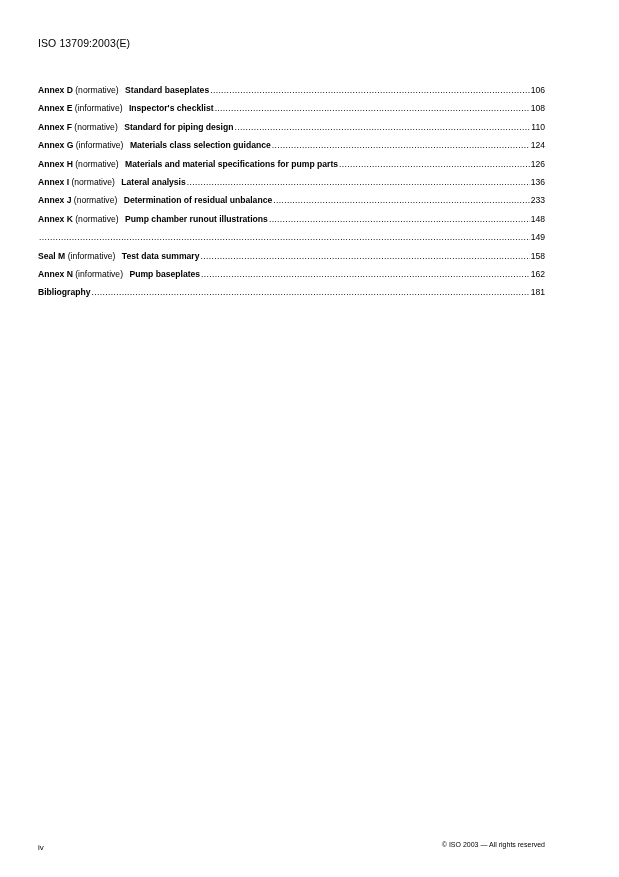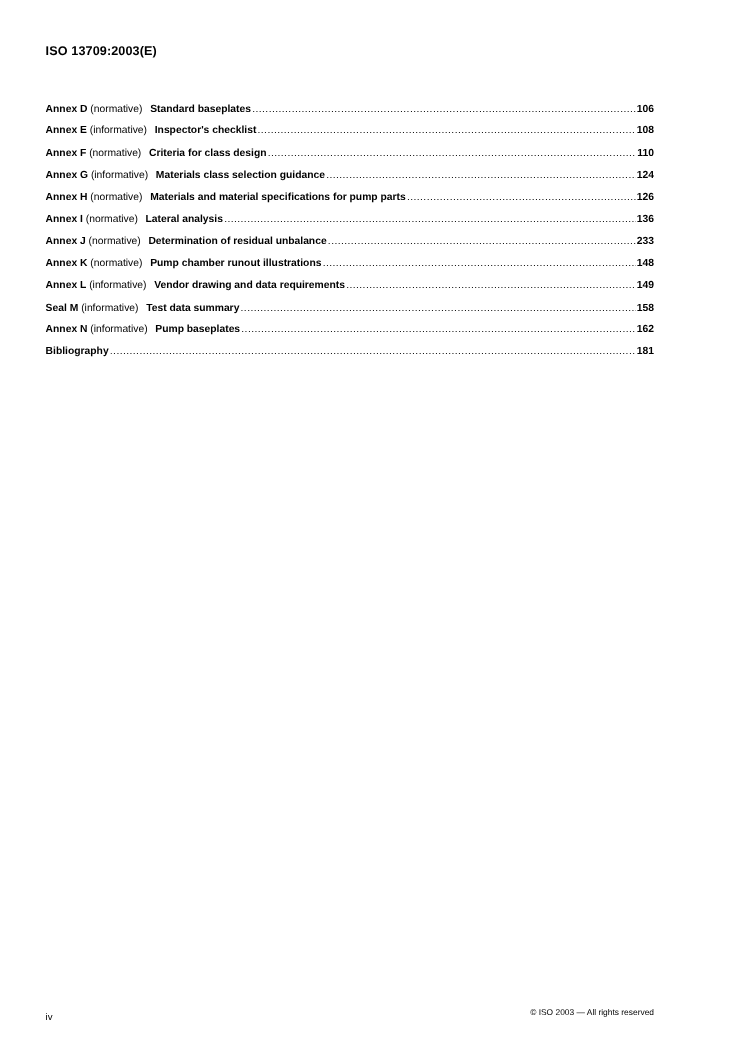--- a/index.html
+++ b/index.html
@@ -13,21 +13,21 @@
     position: relative;
     overflow: hidden;
     font-family: "Liberation Sans", sans-serif;
     color: #000000;
   }
   .header {
     position: absolute;
     left: 38px;
     top: 37px;
     font-size: 10.5px;
-    font-weight: bold;
+    font-weight: normal;
     letter-spacing: 0.1px;
   }
   .toc {
     position: absolute;
     left: 38px;
     top: 85px;
     width: 507px;
   }
   .toc-row {
     display: flex;
@@ -48,21 +48,21 @@
     overflow: hidden;
     font-weight: normal;
     letter-spacing: 0.35px;
     margin: 0 1px 0 1px;
   }
   .dots::before {
     content: "............................................................................................................................................................................................................................................................";
   }
   .page {
     flex: 0 0 auto;
-    font-weight: bold;
+    font-weight: normal;
     text-align: center;
   }
   .footer-left {
     position: absolute;
     left: 38px;
     top: 843px;
     font-size: 8px;
   }
   .footer-right {
     position: absolute;
@@ -92,21 +92,21 @@
       <span class="n">(informative)</span><span class="gap"></span>
       <span class="b">Inspector's checklist</span>
     </span>
     <span class="dots"></span>
     <span class="page">108</span>
   </div>
   <div class="toc-row">
     <span class="lead">
       <span class="b">Annex F</span>
       <span class="n">(normative)</span><span class="gap"></span>
-      <span class="b">Criteria for class design</span>
+      <span class="b">Standard for piping design</span>
     </span>
     <span class="dots"></span>
     <span class="page">110</span>
   </div>
   <div class="toc-row">
     <span class="lead">
       <span class="b">Annex G</span>
       <span class="n">(informative)</span><span class="gap"></span>
       <span class="b">Materials class selection guidance</span>
     </span>
@@ -143,25 +143,20 @@
   <div class="toc-row">
     <span class="lead">
       <span class="b">Annex K</span>
       <span class="n">(normative)</span><span class="gap"></span>
       <span class="b">Pump chamber runout illustrations</span>
     </span>
     <span class="dots"></span>
     <span class="page">148</span>
   </div>
   <div class="toc-row">
-    <span class="lead">
-      <span class="b">Annex L</span>
-      <span class="n">(informative)</span><span class="gap"></span>
-      <span class="b">Vendor drawing and data requirements</span>
-    </span>
     <span class="dots"></span>
     <span class="page">149</span>
   </div>
   <div class="toc-row">
     <span class="lead">
       <span class="b">Seal M</span>
       <span class="n">(informative)</span><span class="gap"></span>
       <span class="b">Test data summary</span>
     </span>
     <span class="dots"></span>

